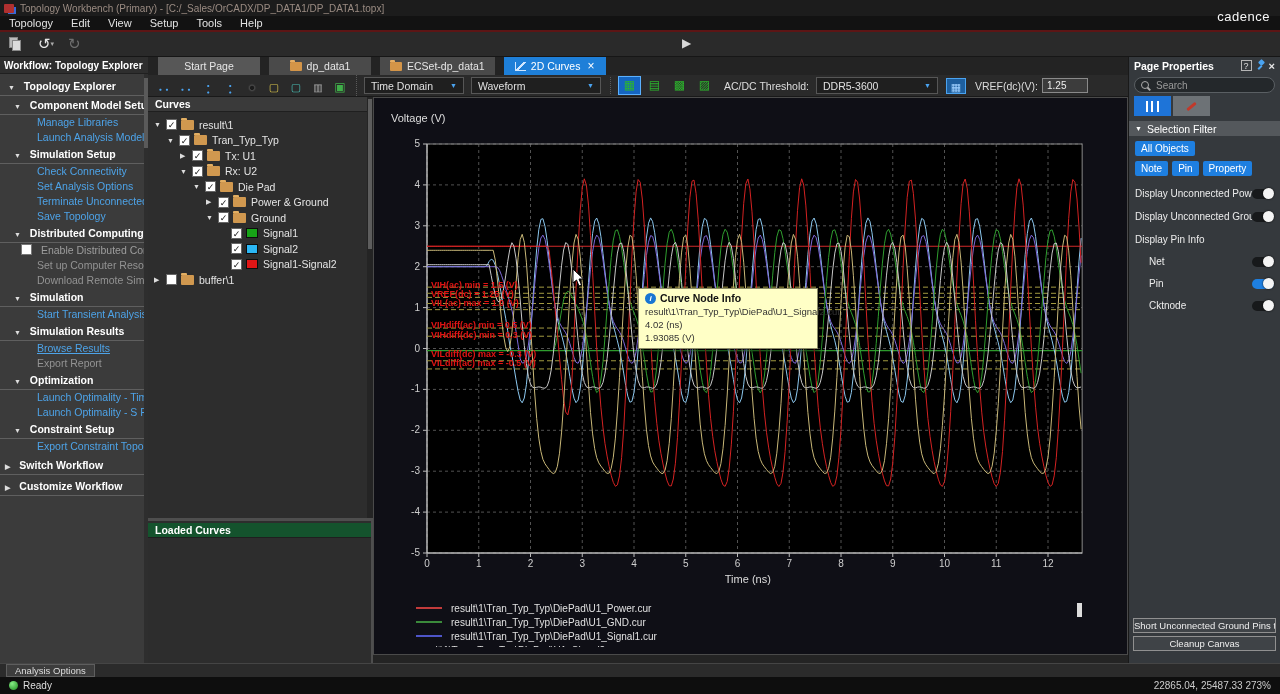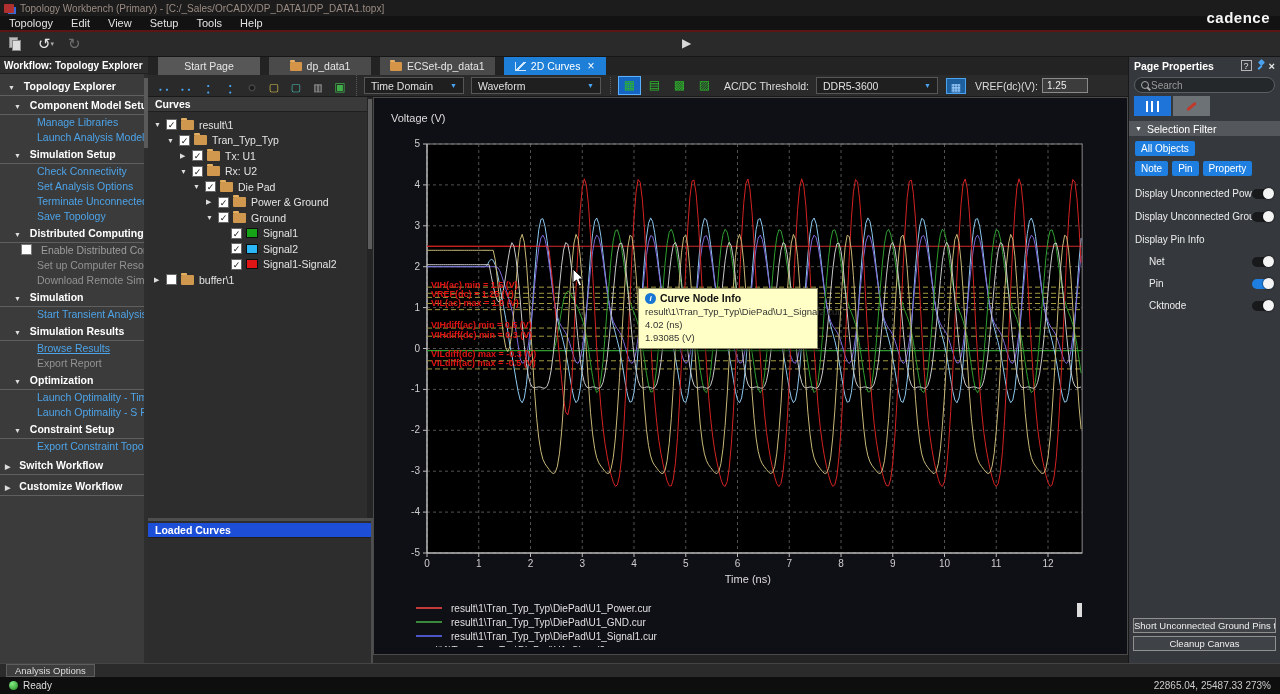--- a/index.html
+++ b/index.html
@@ -9,21 +9,21 @@
 
   
   .titlebar{position:absolute;left:0;top:0;right:0;height:16px;background:#1c1c1c;
             display:flex;align-items:center;gap:6px;padding-left:4px;}
   .app-logo{width:10px;height:9px;background:#b03030;border-radius:1px;
             box-shadow:3px 2px 0 -1px #3a6ad8;}
   .title-text{font-size:10px;color:#9a8b82;white-space:nowrap;}
   .menubar{position:absolute;left:0;top:16px;right:0;height:14px;background:#121212;
            display:flex;align-items:center;}
   .menu-item{font-size:11px;color:#e2e2e2;padding:0 9px;line-height:14px;}
-  .brand{position:absolute;right:10px;top:9px;font-size:15px;font-weight:bold;color:#f7f7f7;
+  .brand{position:absolute;right:10px;top:9px;font-size:13px;font-weight:normal;color:#f7f7f7;
          letter-spacing:.5px;}
   .red-sep{position:absolute;left:0;top:30px;right:0;height:2px;background:#5c1515;}
   .toolbar1{position:absolute;left:0;top:32px;right:0;height:25px;background:#2a2a2a;
             border-bottom:1px solid #161616;display:flex;align-items:center;gap:14px;padding-left:8px;}
   .tb-save{position:relative;width:16px;height:16px;}
   .tb-save i{position:absolute;width:9px;height:11px;background:#ddd;border:1px solid #888;}
   .tb-save i:first-child{left:1px;top:1px;background:#bbb;}
   .tb-save i:last-child{left:4px;top:4px;}
   .tb-undo{font-size:15px;color:#e6e6e6;}
   .tb-undo .dd{font-size:7px;color:#aaa;vertical-align:3px;}
@@ -129,21 +129,21 @@
             line-height:10px;text-align:center;flex:none;margin-right:4px;}
   .cv-icon{flex:none;margin-right:5px;}
   .cv-icon[data-icon="folder"]{width:13px;height:10px;background:#d0984f;border-radius:1px;position:relative;}
   .cv-icon[data-icon="folder"]::before{content:"";position:absolute;left:0;top:-2px;width:6px;height:2px;
             background:#e2ae62;border-radius:1px 1px 0 0;}
   .cv-icon[data-icon="swatch"]{width:12px;height:10px;border:1px solid #0d0d0d;}
   .cv-scroll{position:absolute;right:-2px;top:0;width:6px;height:100%;background:#242424;}
   .cv-scroll::before{content:"";position:absolute;top:2px;left:1px;width:4px;height:150px;background:#5d5d5d;}
   .loadedpanel{position:absolute;left:148px;top:518px;width:225px;height:145px;background:#2d2d2d;
                border-top:3px solid #4e4e4e;border-right:2px solid #4e4e4e;}
-  .lp-head{height:15px;background:#1d4ed8;font-size:10.5px;font-weight:bold;color:#fff;
+  .lp-head{height:15px;background:#14532d;font-size:10.5px;font-weight:bold;color:#fff;
            padding:1px 7px;border-bottom:1px solid #1f1f1f;margin-top:2px;}
 
   
   .chartpanel{position:absolute;left:373px;top:97px;width:755px;height:558px;background:#0f0f16;
               border:1px solid #4a4a4a;}
   #chart-svg{position:absolute;left:0;top:0;}
   .chart-legend{position:absolute;left:42px;top:503px;height:46px;overflow:hidden;}
   .lg-row{display:flex;align-items:center;height:14px;}
   .lg-line{width:26px;height:2px;margin-right:9px;flex:none;}
   .lg-text{font-size:10px;color:#e0e0e0;white-space:nowrap;}
@@ -156,21 +156,21 @@
   .cursorsvg{position:absolute;left:198px;top:170px;}
 
   
   .rightpanel{position:absolute;left:1128px;top:57px;width:152px;height:606px;background:#35393d;
               border-left:1px solid #191919;}
   .rp-head{height:17px;display:flex;align-items:center;gap:4px;padding:0 5px;font-size:10.5px;
            font-weight:bold;color:#fff;}
   .helpic{margin-left:auto;width:11px;height:11px;border:1px solid #b5b5b5;font-size:9px;line-height:10px;
           text-align:center;color:#ddd;font-weight:normal;flex:none;}
   .searchbox{margin:3px 5px;height:16px;background:#24282b;border:1px solid #5a5f63;border-radius:8px;
-             display:flex;align-items:center;gap:0;padding:0 6px;}
+             display:flex;align-items:center;gap:5px;padding:0 6px;}
   .mag{width:8px;height:8px;border:1.5px solid #aaa;border-radius:50%;position:relative;flex:none;}
   .mag::after{content:"";position:absolute;width:4px;height:1.5px;background:#aaa;right:-3px;bottom:-1px;
               transform:rotate(45deg);}
   .searchbox input{background:transparent;border:none;outline:none;color:#ccc;font-size:10px;width:100px;
                    font-family:"Liberation Sans",sans-serif;}
   .searchbox input::placeholder{color:#9a9a9a;}
   .pp-btns{display:flex;gap:2px;margin:2px 5px 0;}
   .pp-btn{width:37px;height:20px;display:flex;align-items:center;justify-content:center;background:#6d7276;}
   .pp-btn.active{background:#1e74d8;}
   .sliders-glyph{width:13px;height:11px;

